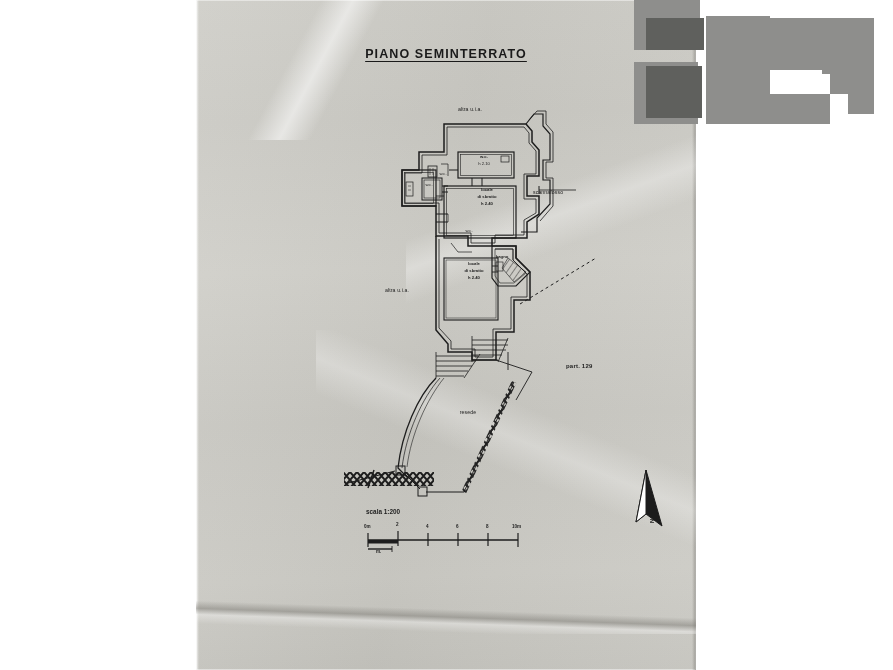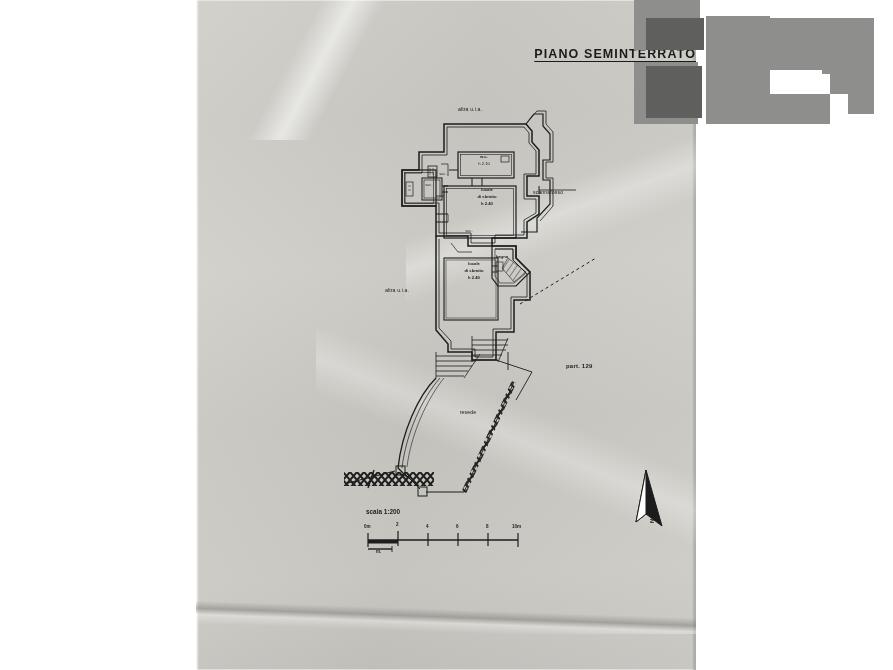--- a/index.html
+++ b/index.html
@@ -84,21 +84,20 @@
   }
   #plan-title {
     left: 196px; top: 48px;
     width: 500px;
     font-size: 12.5px;
     letter-spacing: 1.1px;
     font-weight: 700;
     color: #1a1a1a;
     text-decoration: underline;
     text-underline-offset: 3px;
-    text-align: right;
   }
   .lbl.tiny   { font-size: 5.2px; letter-spacing: 0.1px; }
   .lbl.xtiny  { font-size: 4.2px; letter-spacing: 0px; }
   .lbl.small  { font-size: 6.0px; letter-spacing: 0.2px; }
   .lbl.bold   { font-weight: 700; }
 
   #scale-text { left: 366px; top: 509px; font-size: 6.4px; font-weight: 700; text-align: left; }
 
   
   .tickval { position: absolute; font-size: 4.6px; font-weight: 700; color: #222; }

